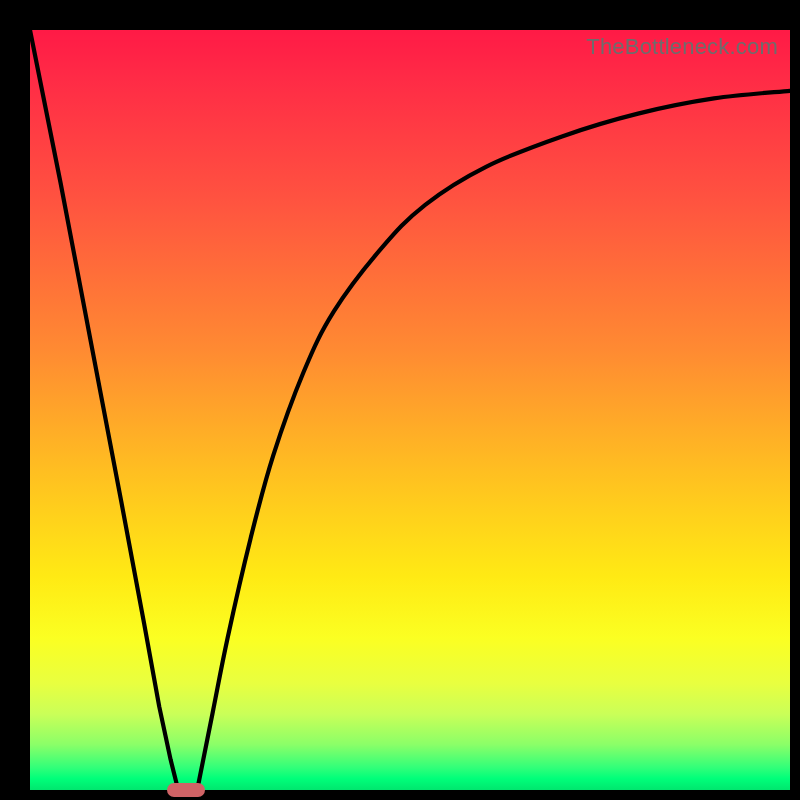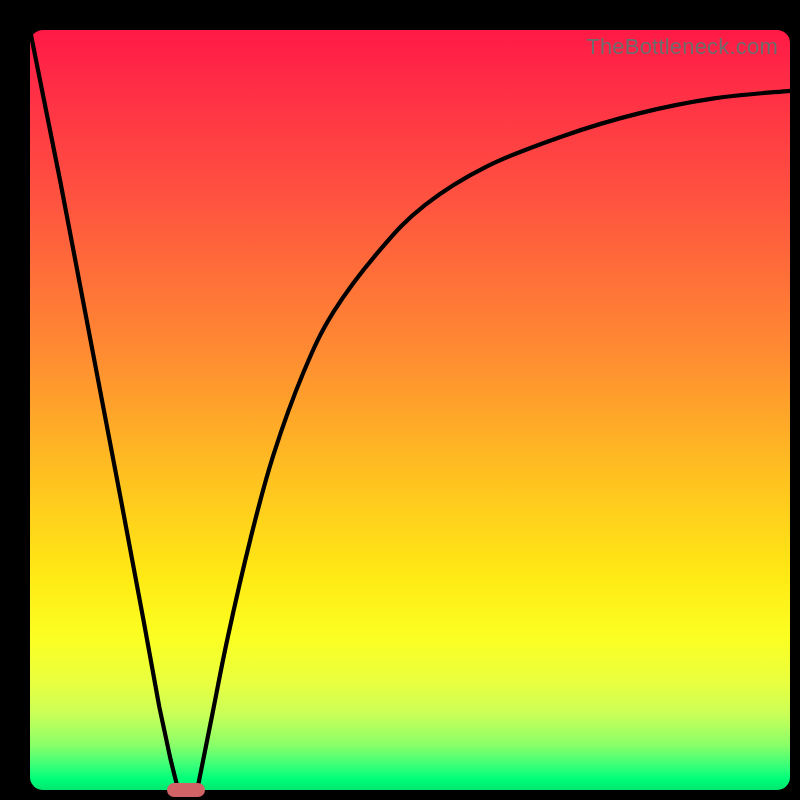--- a/index.html
+++ b/index.html
@@ -32,21 +32,20 @@
       #ffc51f 60%,
       #ffea14 72%,
       #fbff22 80%,
       #e8ff40 86%,
       #caff58 90%,
       #8bff68 94%,
       #33ff79 97%,
       #00ff7a 98.5%,
       #00e66e 100%
     );
-    border-radius: 13px;
   }
   .watermark {
     position: absolute;
     top: 4px;
     right: 12px;
     color: #6d6d6d;
     font-size: 22px;
     font-weight: 500;
     letter-spacing: 0.2px;
     user-select: none;

